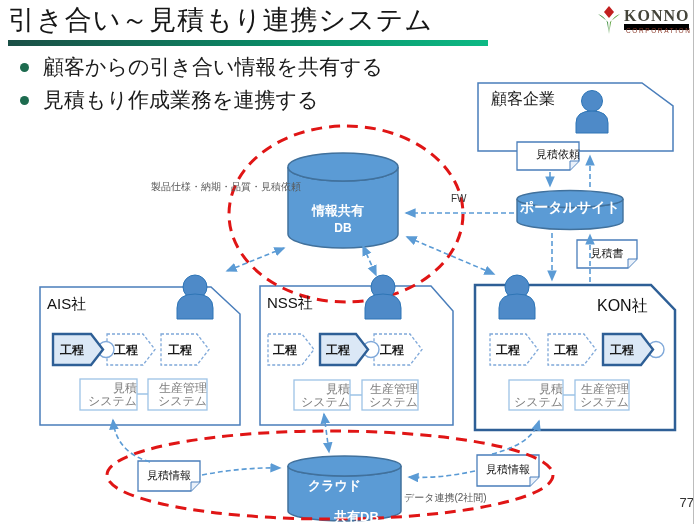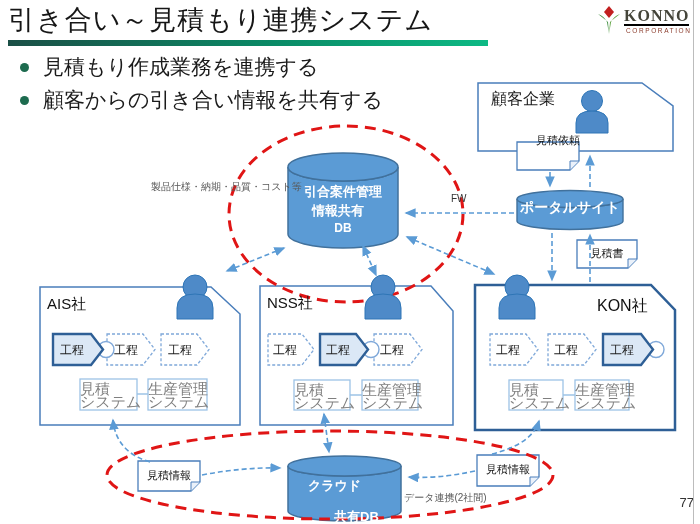--- a/index.html
+++ b/index.html
@@ -12,36 +12,36 @@
     left:8px;top:2px;font-size:27px;font-weight:500;color:#161616;letter-spacing:1px;white-space:nowrap;
   }
   .title-bar{
     left:8px;top:40px;width:480px;height:6px;
     background:linear-gradient(90deg,#1b4f46 0%,#0a8a66 55%,#0db984 100%);
   }
   .logo{left:596px;top:5px;width:100px;height:32px;}
   .logo-name{
     position:absolute;left:28px;top:2px;font-family:"Liberation Serif","DejaVu Serif",serif;
     font-size:16px;font-weight:bold;color:#45453a;letter-spacing:1px;
-    border-bottom:2px solid #000000;padding-bottom:0px;line-height:17px;
+    border-bottom:6px solid #000000;padding-bottom:0px;line-height:17px;
   }
   .logo-sub{
     position:absolute;left:30px;top:22px;font-size:6.5px;color:#8a3a2a;letter-spacing:1.6px;
   }
   .bullets{left:14px;top:53px;margin:0;padding:0;list-style:none;}
   .bullets li{display:flex;align-items:center;margin:0 0 5px 0;font-size:21px;color:#1a1a1a;}
   .bullets .dot{width:9px;height:9px;border-radius:50%;background:#1d6b4f;margin:0 14px 0 6px;flex:none;}
   svg.layer{position:absolute;left:0;top:0;}
   .lb{position:absolute;white-space:nowrap;color:#1a1a1a;}
   .ctr{text-align:center;white-space:normal;}
   .doc-lb{font-size:11px;color:#111;}
   .cyl-lb{color:#fff;font-weight:bold;font-size:13px;}
   .note{font-size:10px;color:#595959;}
-  .proc{width:44px;text-align:center;font-size:12px;font-weight:normal;color:#1a1a1a;}
-  .sys{font-size:15px;color:#7f7f7f;line-height:13px;text-align:left;}
+  .proc{width:44px;text-align:center;font-size:12px;font-weight:bold;color:#1a1a1a;}
+  .sys{font-size:12px;color:#7f7f7f;line-height:13px;text-align:right;}
   .co-name{font-size:15px;font-weight:500;color:#111;}
   .edge{left:693px;top:0;width:1px;height:524px;background:#bcbcbc;}
   .pagenum{left:662px;top:495px;width:32px;text-align:right;font-size:13px;color:#333;}
 </style>
 </head>
 <body>
 
 <div class="slide">
 
   <div class="abs title">引き合い～見積もり連携システム</div>
@@ -53,25 +53,25 @@
       <path d="M2,9 Q8,11 11,17 L13,29 L12,17 Q6,12 2,9 Z" fill="#3f8f3f"></path>
       <path d="M24,9 Q18,11 15,17 L13,29 L14,17 Q20,12 24,9 Z" fill="#5aa03c"></path>
     </svg>
     <div class="logo-name">KONNO</div>
     <div class="logo-sub">CORPORATION</div>
   </div>
 
   <ul class="abs bullets">
     <li>
       <span class="dot"></span>
-      <span>見積もり作成業務を連携する</span>
+      <span>顧客からの引き合い情報を共有する</span>
     </li>
     <li>
       <span class="dot"></span>
-      <span>顧客からの引き合い情報を共有する</span>
+      <span>見積もり作成業務を連携する</span>
     </li>
   </ul>
 
   <svg class="layer" width="700" height="524" viewBox="0 0 700 524">
     <defs>
       <marker id="ahE" markerWidth="8" markerHeight="8" refX="6" refY="3" orient="auto">
         <path d="M0,0 L7,3 L0,6 Z" fill="#5b9bd5"></path>
       </marker>
       <marker id="ahS" markerWidth="8" markerHeight="8" refX="6" refY="3" orient="auto-start-reverse">
         <path d="M0,0 L7,3 L0,6 Z" fill="#5b9bd5"></path>
@@ -169,30 +169,29 @@
       <path d="M363,246 L376,275" marker-start="url(#ahS)" marker-end="url(#ahE)"></path>
       <path d="M407,237 L494,274" marker-start="url(#ahS)" marker-end="url(#ahE)"></path>
       <path d="M150,462 Q116,452 113,420" marker-end="url(#ahE)"></path>
       <path d="M202,475 Q244,467 280,468" marker-end="url(#ahE)"></path>
       <path d="M324,414 L329,452" marker-start="url(#ahS)" marker-end="url(#ahE)"></path>
       <path d="M475,471 Q438,479 409,477" marker-end="url(#ahE)"></path>
       <path d="M492,454 Q532,444 539,421" marker-end="url(#ahE)"></path>
     </g>
   </svg>
 
-  <div class="lb note" style="left:151px;top:180px;">製品仕様・納期・品質・コスト等</div>
+  <div class="lb note" style="left:151px;top:180px;">製品仕様・納期・品質・見積依頼</div>
   <div class="lb" style="left:451px;top:193px;font-size:10px;color:#333;">FW</div>
 
   <div class="lb" style="left:491px;top:89px;font-size:16px;">顧客企業</div>
 
-  <div class="lb ctr doc-lb" style="left:517px;top:133px;width:82px;">見積依頼</div>
+  <div class="lb ctr doc-lb" style="left:517px;top:147px;width:82px;">見積依頼</div>
   <div class="lb ctr cyl-lb" style="left:517px;top:199px;width:106px;font-size:14px;">ポータルサイト</div>
   <div class="lb ctr doc-lb" style="left:577px;top:246px;width:60px;">見積書</div>
 
-  <div class="lb ctr cyl-lb" style="left:288px;top:183px;width:110px;">引合案件管理</div>
   <div class="lb ctr cyl-lb" style="left:288px;top:202px;width:100px;">情報共有</div>
   <div class="lb ctr cyl-lb" style="left:288px;top:221px;width:110px;font-size:12px;">DB</div>
 
   <div class="lb co-name" style="left:47px;top:295px;">AIS社</div>
   <div class="lb co-name" style="left:267px;top:294px;">NSS社</div>
   <div class="lb co-name" style="left:597px;top:296px;font-size:16px;">KON社</div>
 
   <div class="lb proc" style="left:50px;top:342px;">工程</div>
   <div class="lb proc" style="left:104px;top:342px;">工程</div>
   <div class="lb proc" style="left:158px;top:342px;">工程</div>

